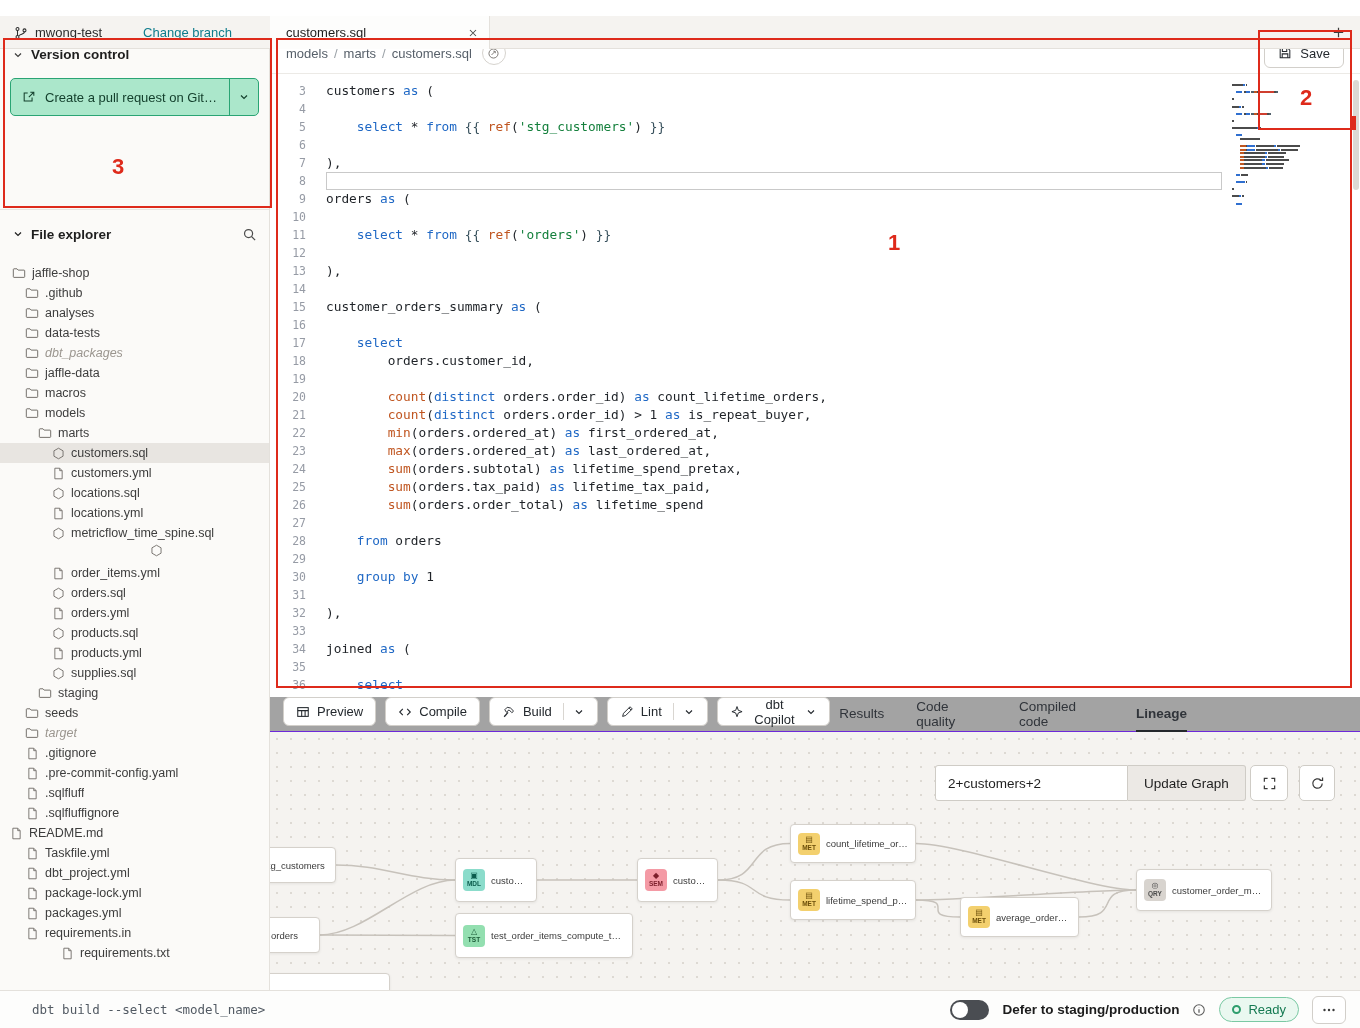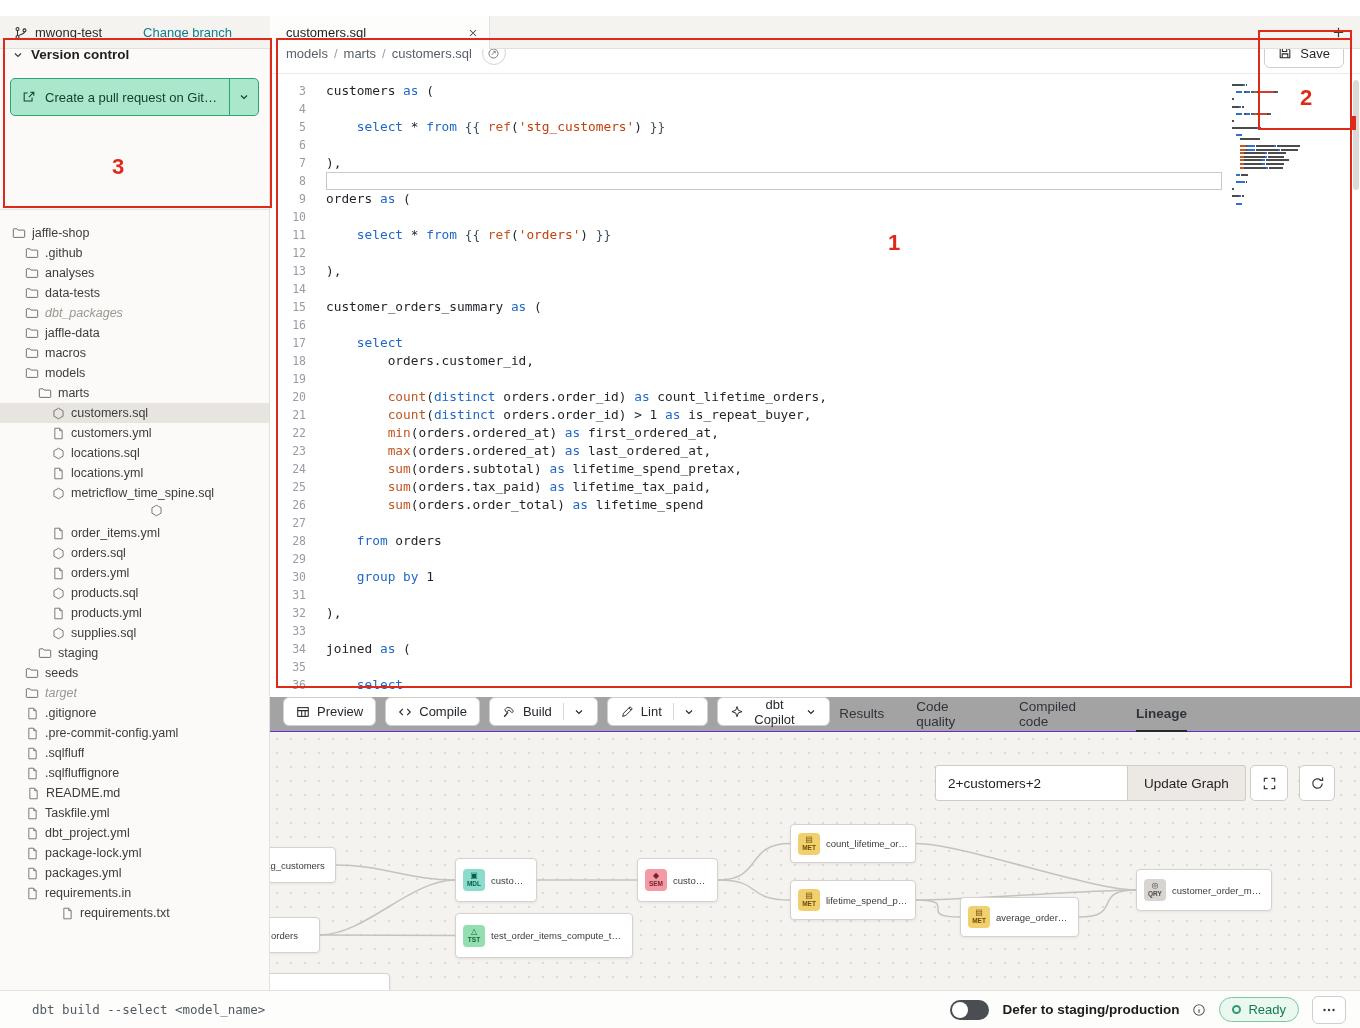--- a/index.html
+++ b/index.html
@@ -45,21 +45,21 @@
 
 .editor{position:absolute;top:41px;left:0;right:0;height:623px;background:#fff;overflow:hidden}
 .gutter{position:absolute;left:0;top:0;width:52px;padding:8px 16px 0 0;text-align:right;font-family:"DejaVu Sans Mono",monospace;font-size:11.5px;color:#969ba5;line-height:18px}
 .codecol{position:absolute;left:56px;top:0;right:130px;padding-top:8px;font-family:"DejaVu Sans Mono",monospace;font-size:12.8px;line-height:18px;color:#1f2328;white-space:pre}
 .ln{height:18px}
 .cl{height:18px}
 .cl.cursor{border:1px solid #c9c9c9;width:896px}
 .tok-p{color:#1f2328}
 .tok-k{color:#1f68c5}
 .tok-f{color:#c05621}
-.tok-s{color:#c2410c}
+.tok-s{color:#15803d}
 .tok-d{color:#37505c}
 .minimap{position:absolute;top:10px;right:36px;width:92px}
 .mm-line{height:2px;margin-bottom:1.6px;display:flex}
 .mm-seg{height:2px;display:inline-block}
 .scrollthumb{position:absolute;top:6px;right:1px;width:6px;height:110px;background:#dcd9d4;border-radius:3px}
 
 
 .toolbar{position:absolute;top:664px;left:0;right:0;height:35px;display:flex;align-items:flex-start;padding:0 13px;background:#a3a3a3;border-bottom:1px solid #6d28d9}
 .tb-group{display:flex;align-items:center}
 .tb-btn{height:29px;border:1px solid #d2cfca;border-radius:6px;background:#fff;display:flex;align-items:center;gap:7px;padding:0 12px;font-size:13px;color:#24292e;margin-right:9px;cursor:pointer;font-family:"Liberation Sans",sans-serif}
@@ -150,20 +150,34 @@
       </div>
       <div class="pr-caret">
         <span class="icon">
           <svg viewBox="0 0 16 16" width="12" height="12">
               <path d="M4 6l4 4 4-4" fill="none" stroke="currentColor" stroke-width="1.6"></path>
             </svg>
         </span>
       </div>
     </div>
   </div>
+  <div class="fe-header">
+    <span class="chev icon">
+      <svg viewBox="0 0 16 16" width="12" height="12">
+          <path d="M4 6l4 4 4-4" fill="none" stroke="currentColor" stroke-width="1.6"></path>
+        </svg>
+    </span>
+    <span>File explorer</span>
+    <span class="fe-search icon">
+      <svg viewBox="0 0 16 16" width="15" height="15">
+          <circle cx="7" cy="7" r="4.3" fill="none" stroke="currentColor" stroke-width="1.3"></circle>
+          <path d="M10.4 10.4L14 14" stroke="currentColor" stroke-width="1.3"></path>
+        </svg>
+    </span>
+  </div>
   <div class="tree">
       <div class="tree-row" style="padding-left: 12px;">
         <span class="icon ticon">
           <svg viewBox="0 0 16 16" width="14" height="14">
             <path d="M1.5 4a.8.8 0 0 1 .8-.8h3.4L7 4.7h6.7a.8.8 0 0 1 .8.8v6.7a.8.8 0 0 1-.8.8H2.3a.8.8 0 0 1-.8-.8z" fill="none" stroke="currentColor" stroke-width="1.1"></path>
           </svg>
         </span>
         <span class="tlabel">jaffle-shop</span>
       </div>
       <div class="tree-row" style="padding-left: 25px;">
@@ -384,21 +398,21 @@
       </div>
       <div class="tree-row" style="padding-left: 25px;">
         <span class="icon ticon">
           <svg viewBox="0 0 16 16" width="13" height="13">
             <path d="M3.5 1.5h6l3 3v10h-9z" fill="none" stroke="currentColor" stroke-width="1.1"></path>
             <path d="M9.5 1.7v2.8h2.8" fill="none" stroke="currentColor" stroke-width="1.1"></path>
           </svg>
         </span>
         <span class="tlabel">.sqlfluffignore</span>
       </div>
-      <div class="tree-row" style="padding-left: 26px;">
+      <div class="tree-row" style="padding-left: 9px;">
         <span class="icon ticon">
           <svg viewBox="0 0 16 16" width="13" height="13">
             <path d="M3.5 1.5h6l3 3v10h-9z" fill="none" stroke="currentColor" stroke-width="1.1"></path>
             <path d="M9.5 1.7v2.8h2.8" fill="none" stroke="currentColor" stroke-width="1.1"></path>
           </svg>
         </span>
         <span class="tlabel">README.md</span>
       </div>
       <div class="tree-row" style="padding-left: 25px;">
         <span class="icon ticon">

